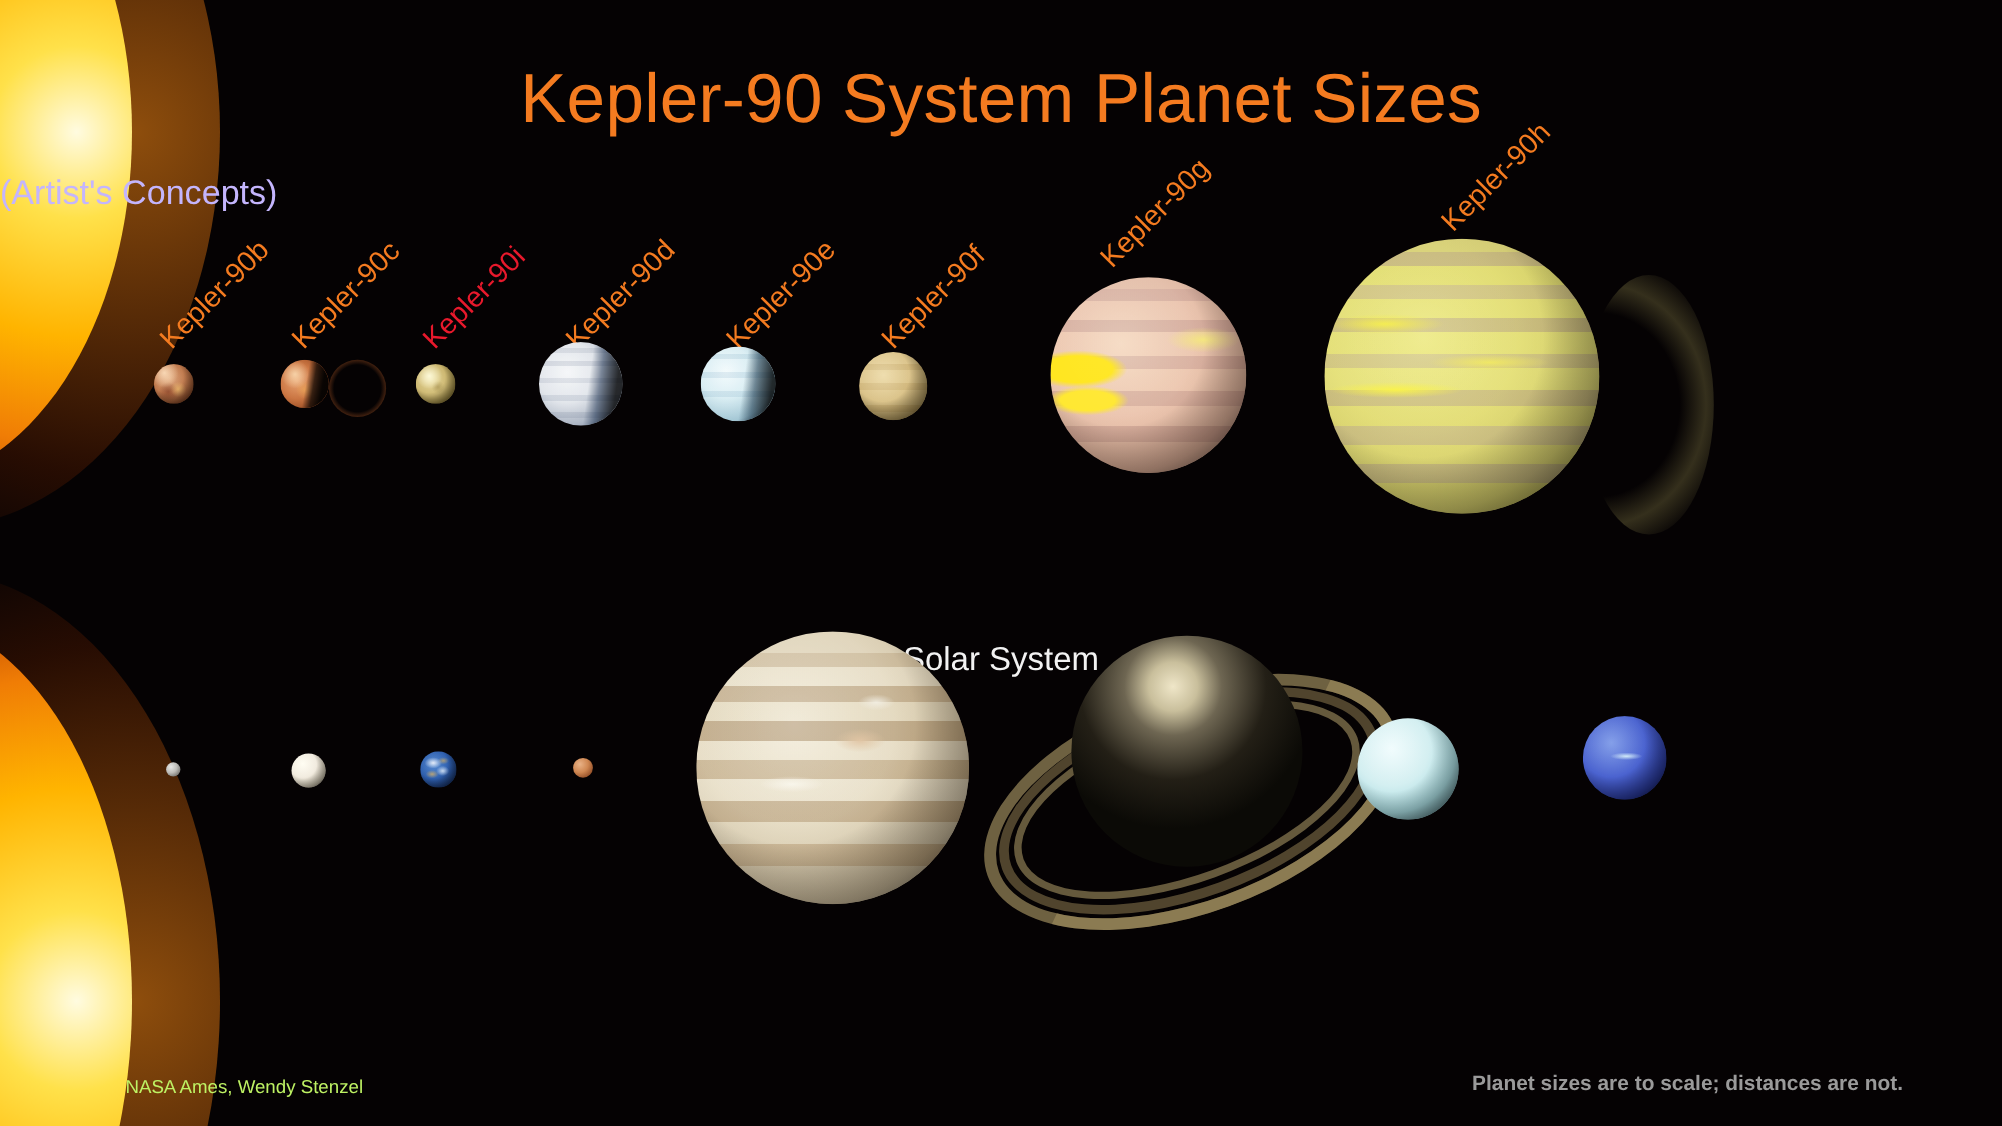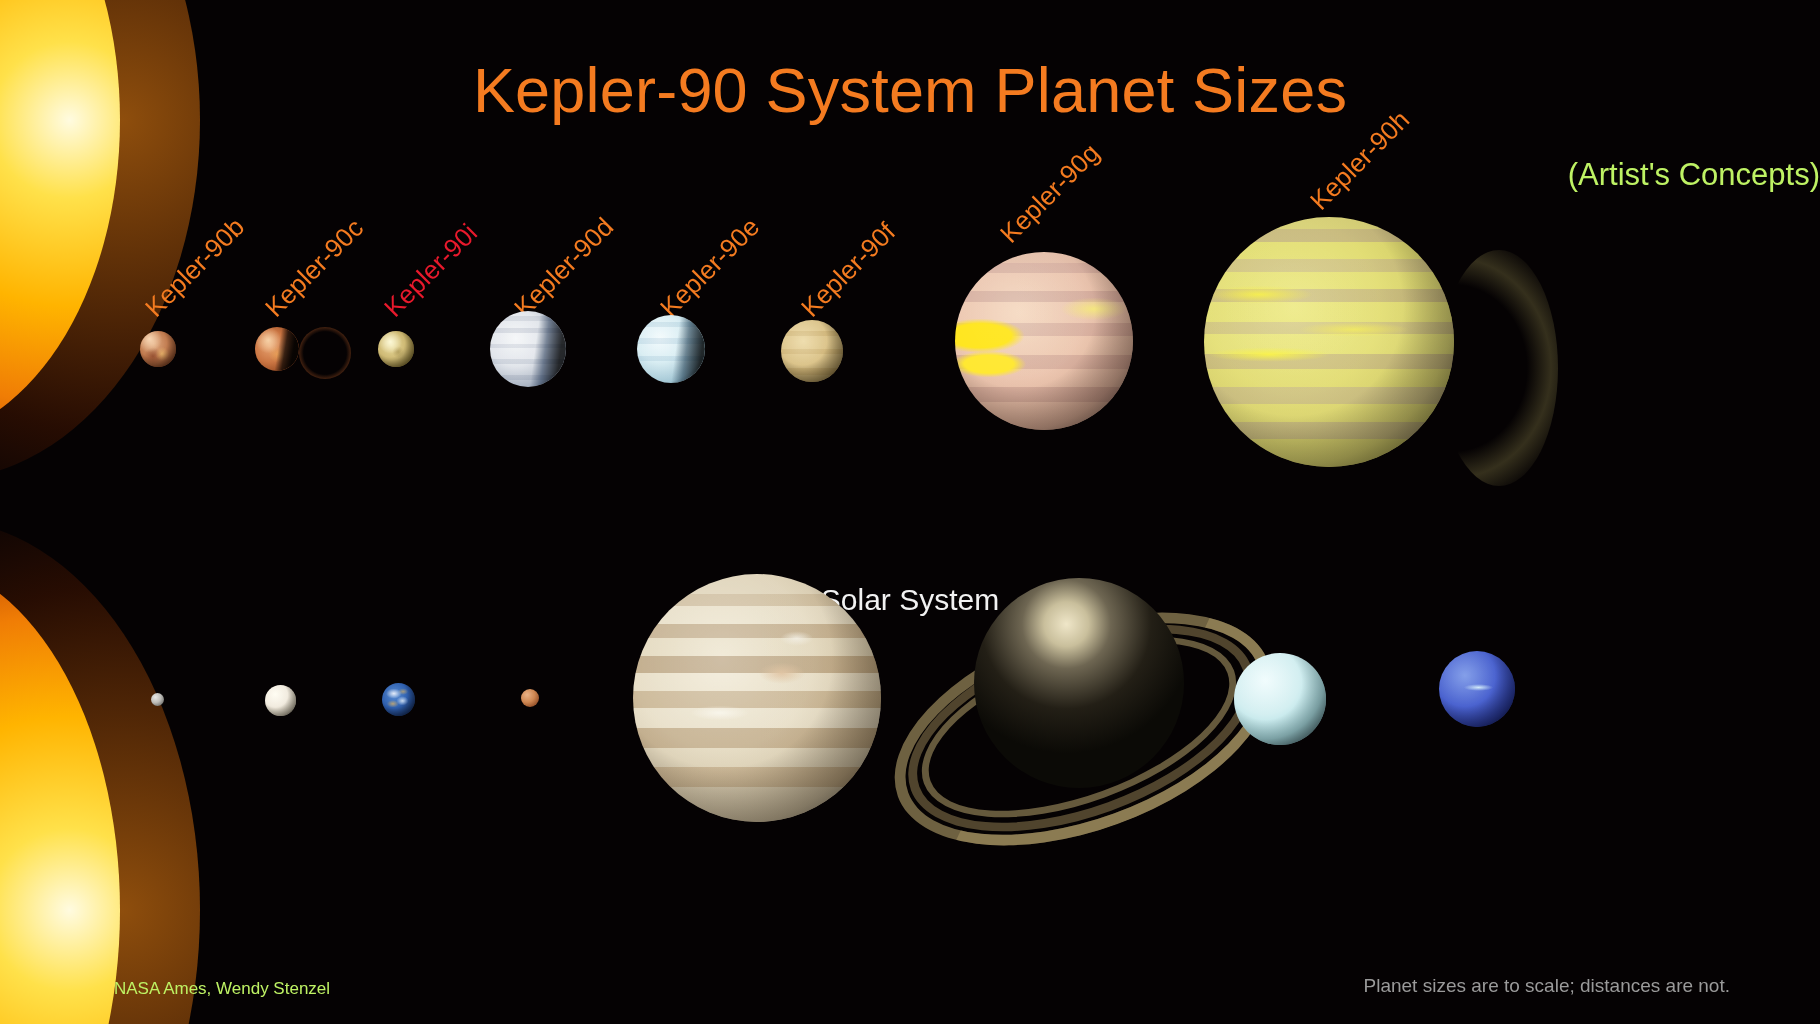--- a/index.html
+++ b/index.html
@@ -13,26 +13,26 @@
   .star.top{top:-200px;height:640px;}
   .star.bot{top:560px;height:700px;}
   .starglow{position:absolute;left:-320px;width:520px;border-radius:50%;
         background:radial-gradient(circle at 85% 50%,rgba(255,140,20,.55) 0%,rgba(160,50,0,.22) 55%,rgba(0,0,0,0) 76%);}
   .starglow.top{top:-240px;height:720px;}
   .starglow.bot{top:520px;height:780px;}
 
   
   .title{position:absolute;left:0;width:1820px;text-align:center;top:54px;
          font-size:63px;color:#f47b20;letter-spacing:.2px;font-weight:400;white-space:nowrap;}
-  .subtitle{position:absolute;left:0;width:1820px;text-align:right;top:157px;
-         font-size:31px;color:#bef264;font-weight:400;}
+  .subtitle{position:absolute;left:0;width:1820px;text-align:left;top:157px;
+         font-size:31px;color:#c4b5fd;font-weight:400;}
   .solar-label{position:absolute;left:0;width:1820px;text-align:center;top:583px;
          font-size:30px;color:#f2f2f2;font-weight:400;}
   .credit{position:absolute;left:114px;top:979px;font-size:17px;color:#bef264;}
-  .scalenote{position:absolute;right:90px;top:975px;font-size:19px;color:#9a9a9a;}
+  .scalenote{position:absolute;right:90px;top:975px;font-size:19px;color:#9a9a9a;font-weight:bold;}
 
   
   .plabel{position:absolute;font-size:26px;white-space:nowrap;
           transform-origin:0 50%;transform:rotate(-45deg);color:#f47b20;}
   .plabel.red{color:#e8192c;}
 
   
   .body{position:absolute;border-radius:50%;overflow:hidden;}
 
   

